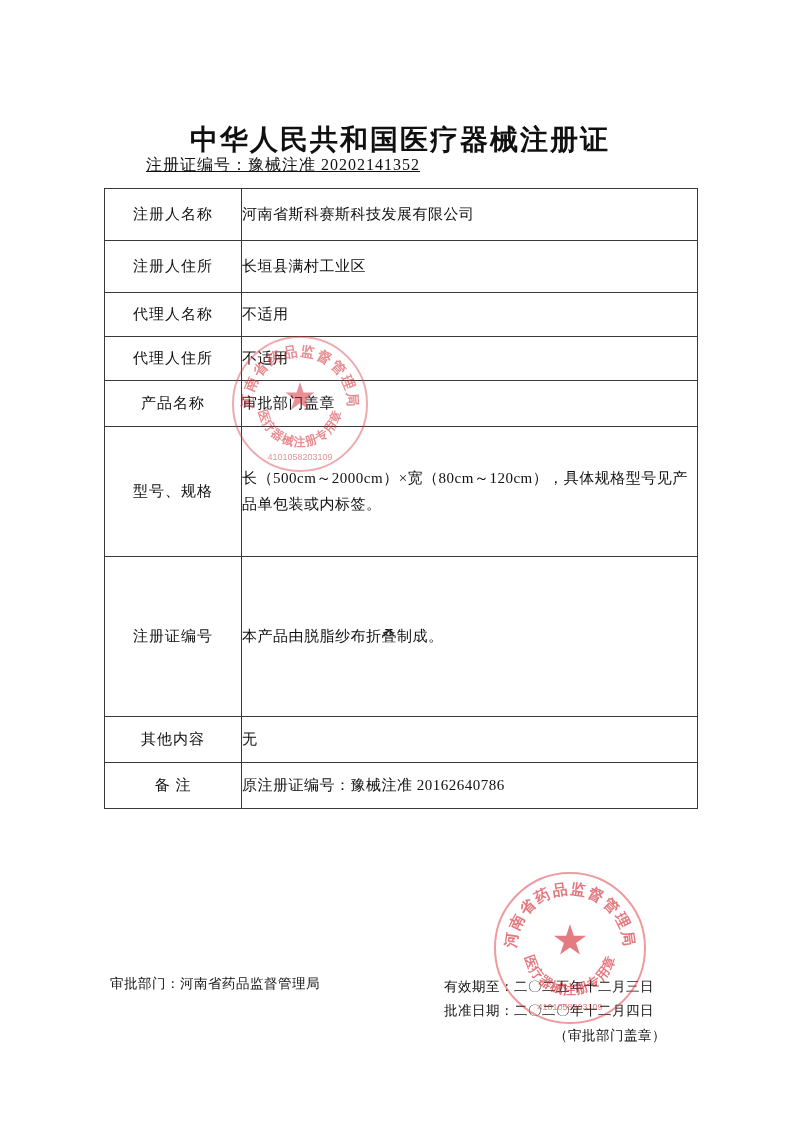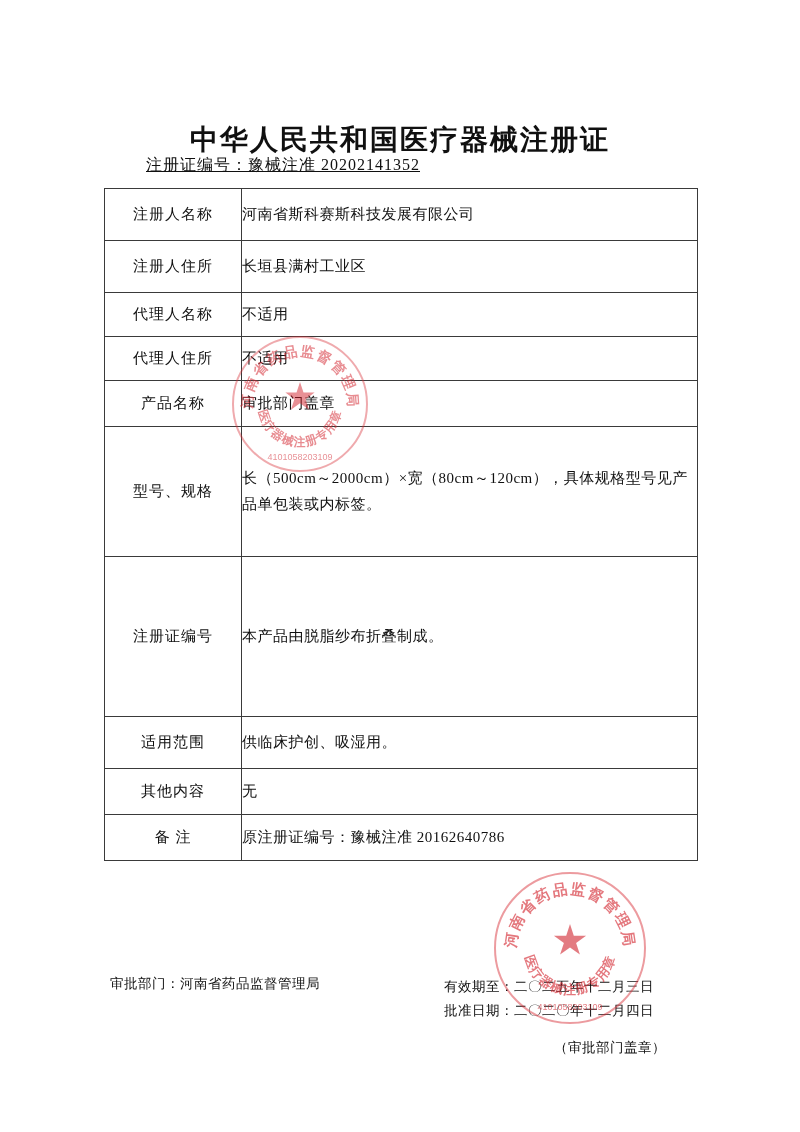--- a/index.html
+++ b/index.html
@@ -93,21 +93,21 @@
   }
   .footer-right {
     position: absolute;
     left: 340px;
     top: 0;
     line-height: 1.75;
   }
   .footer-seal-note {
     position: absolute;
     left: 450px;
-    top: 64px;
+    top: 52px;
     font-size: 13.5px;
   }
 
   
   .seal {
     position: absolute;
     border-radius: 50%;
     border: 2.5px solid rgba(215, 40, 50, 0.55);
     color: rgba(215, 40, 50, 0.6);
     pointer-events: none;
@@ -179,24 +179,20 @@
         <td class="label">产品名称</td>
         <td class="value">审批部门盖章</td>
       </tr>
       <tr class="r-h130">
         <td class="label">型号、规格</td>
         <td class="value">长（500cm～2000cm）×宽（80cm～120cm），具体规格型号见产品单包装或内标签。</td>
       </tr>
       <tr class="r-h160">
         <td class="label">注册证编号</td>
         <td class="value">本产品由脱脂纱布折叠制成。</td>
-      </tr>
-      <tr class="r-h52">
-        <td class="label">适用范围</td>
-        <td class="value">供临床护创、吸湿用。</td>
       </tr>
       <tr class="r-h46">
         <td class="label">其他内容</td>
         <td class="value">无</td>
       </tr>
       <tr class="r-h46">
         <td class="label">备  注</td>
         <td class="value">原注册证编号：豫械注准 20162640786</td>
       </tr>
     </tbody>

